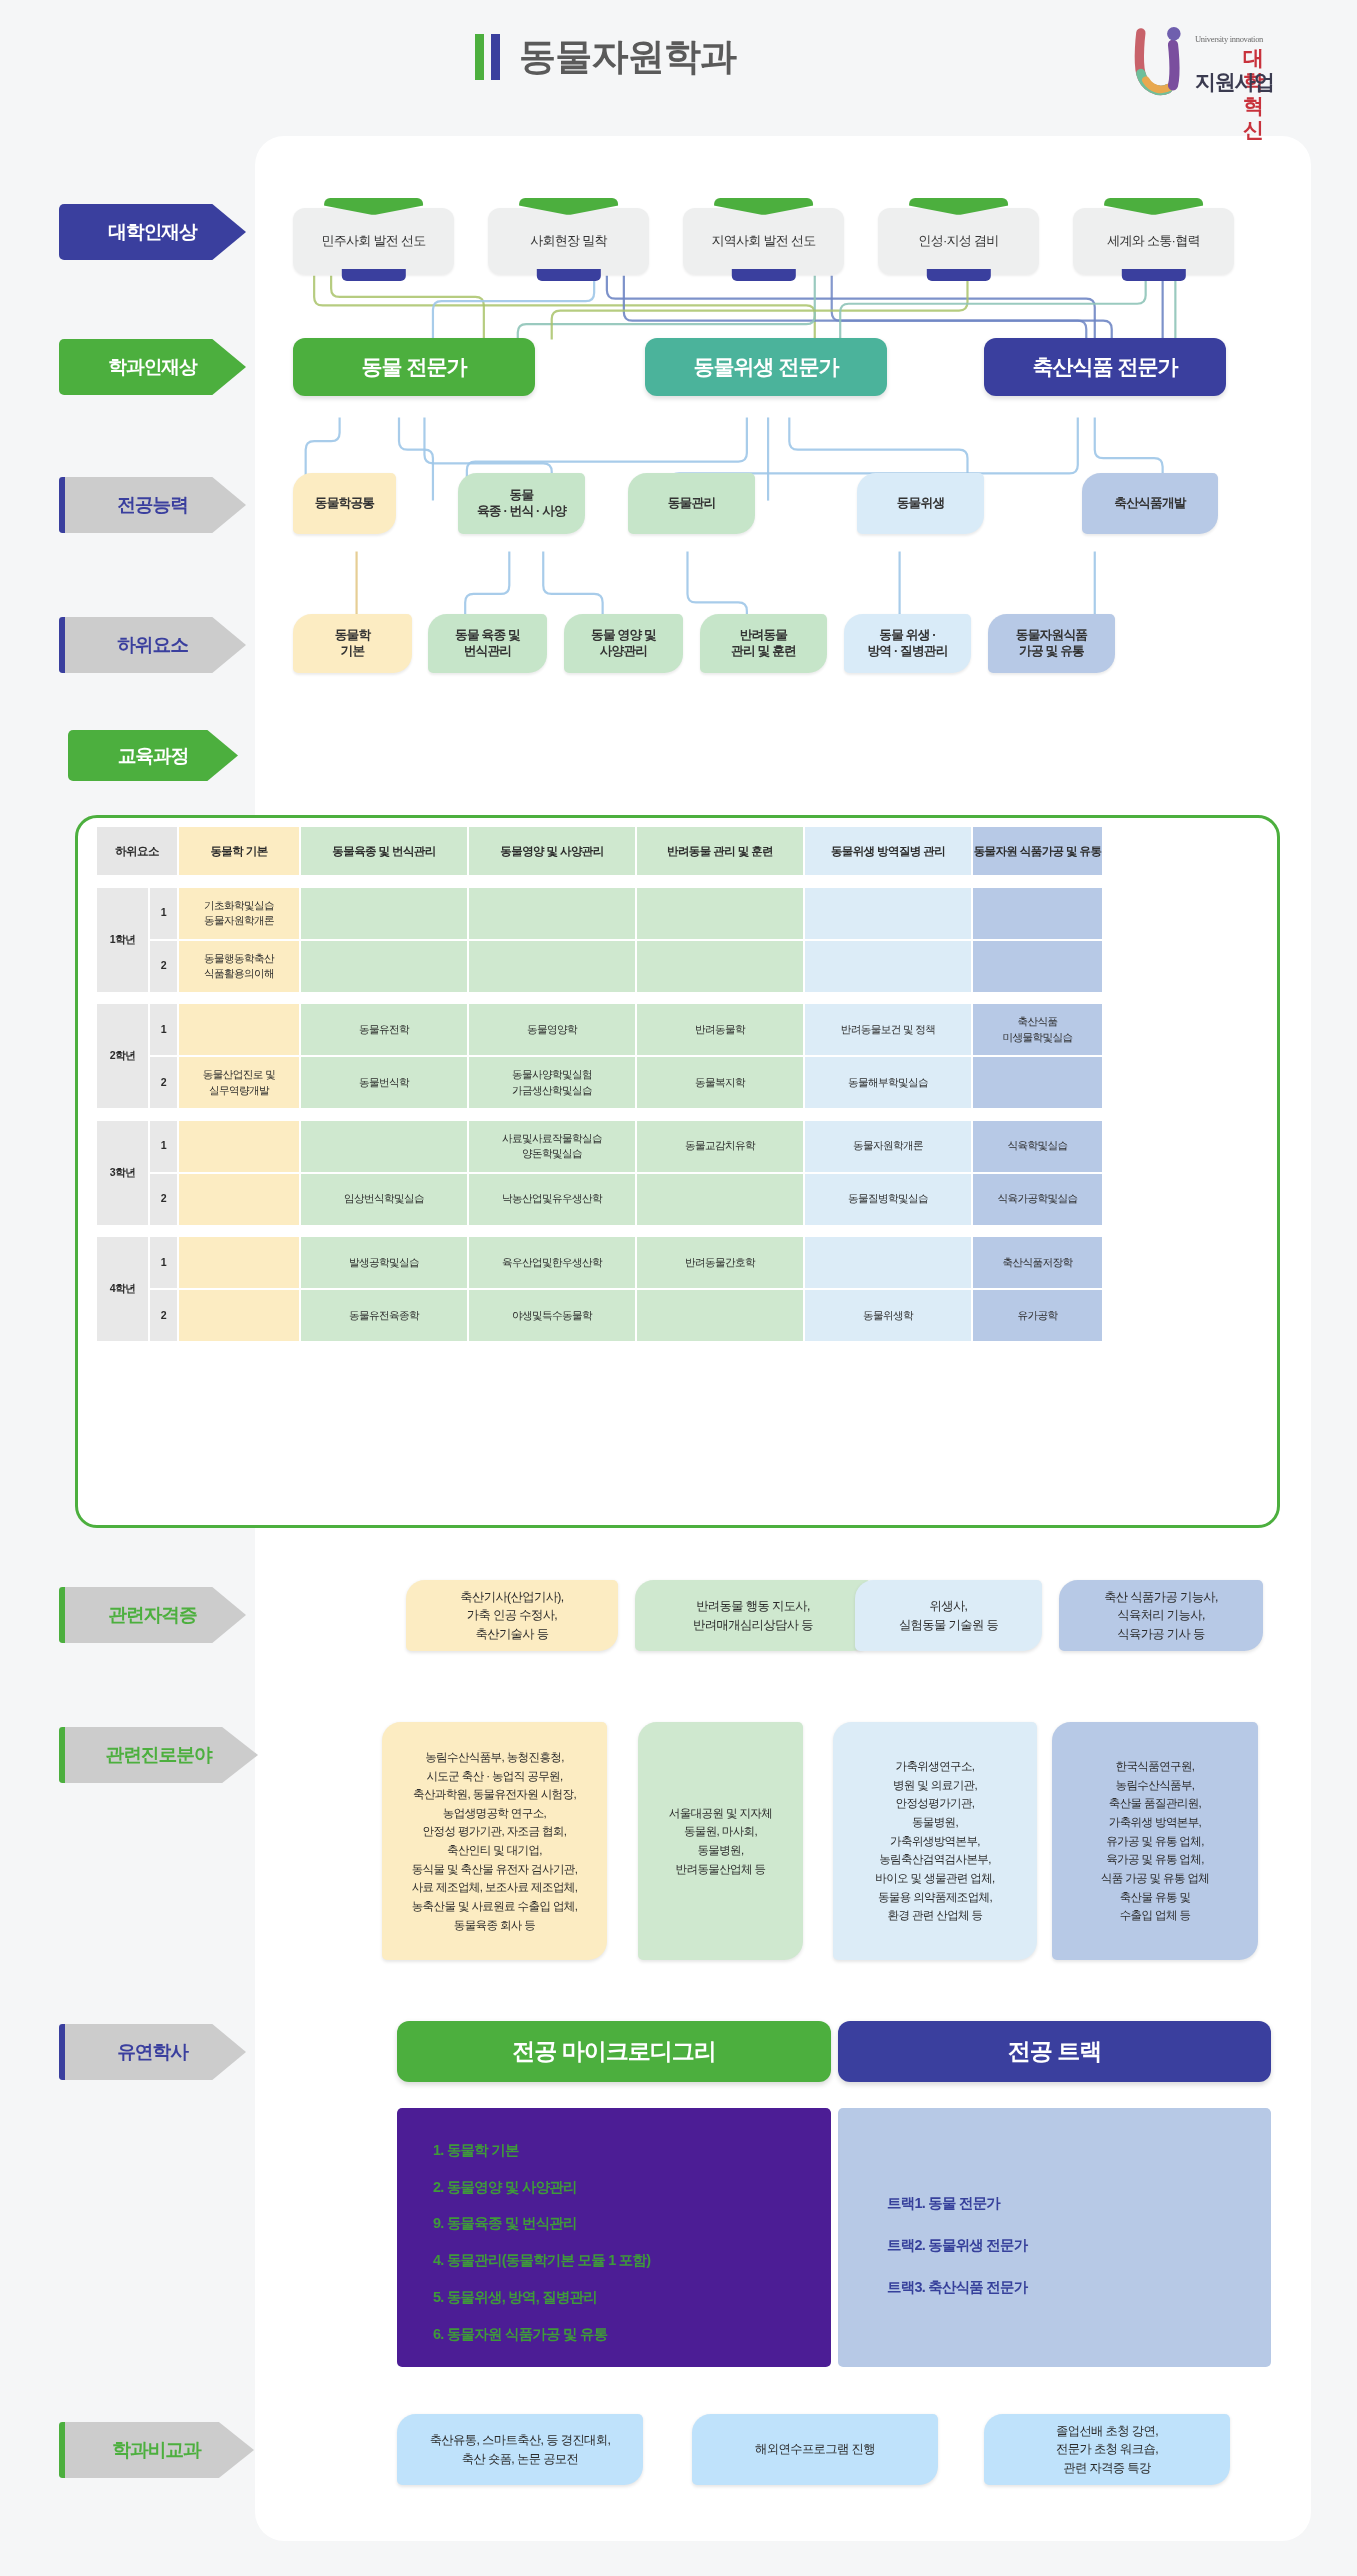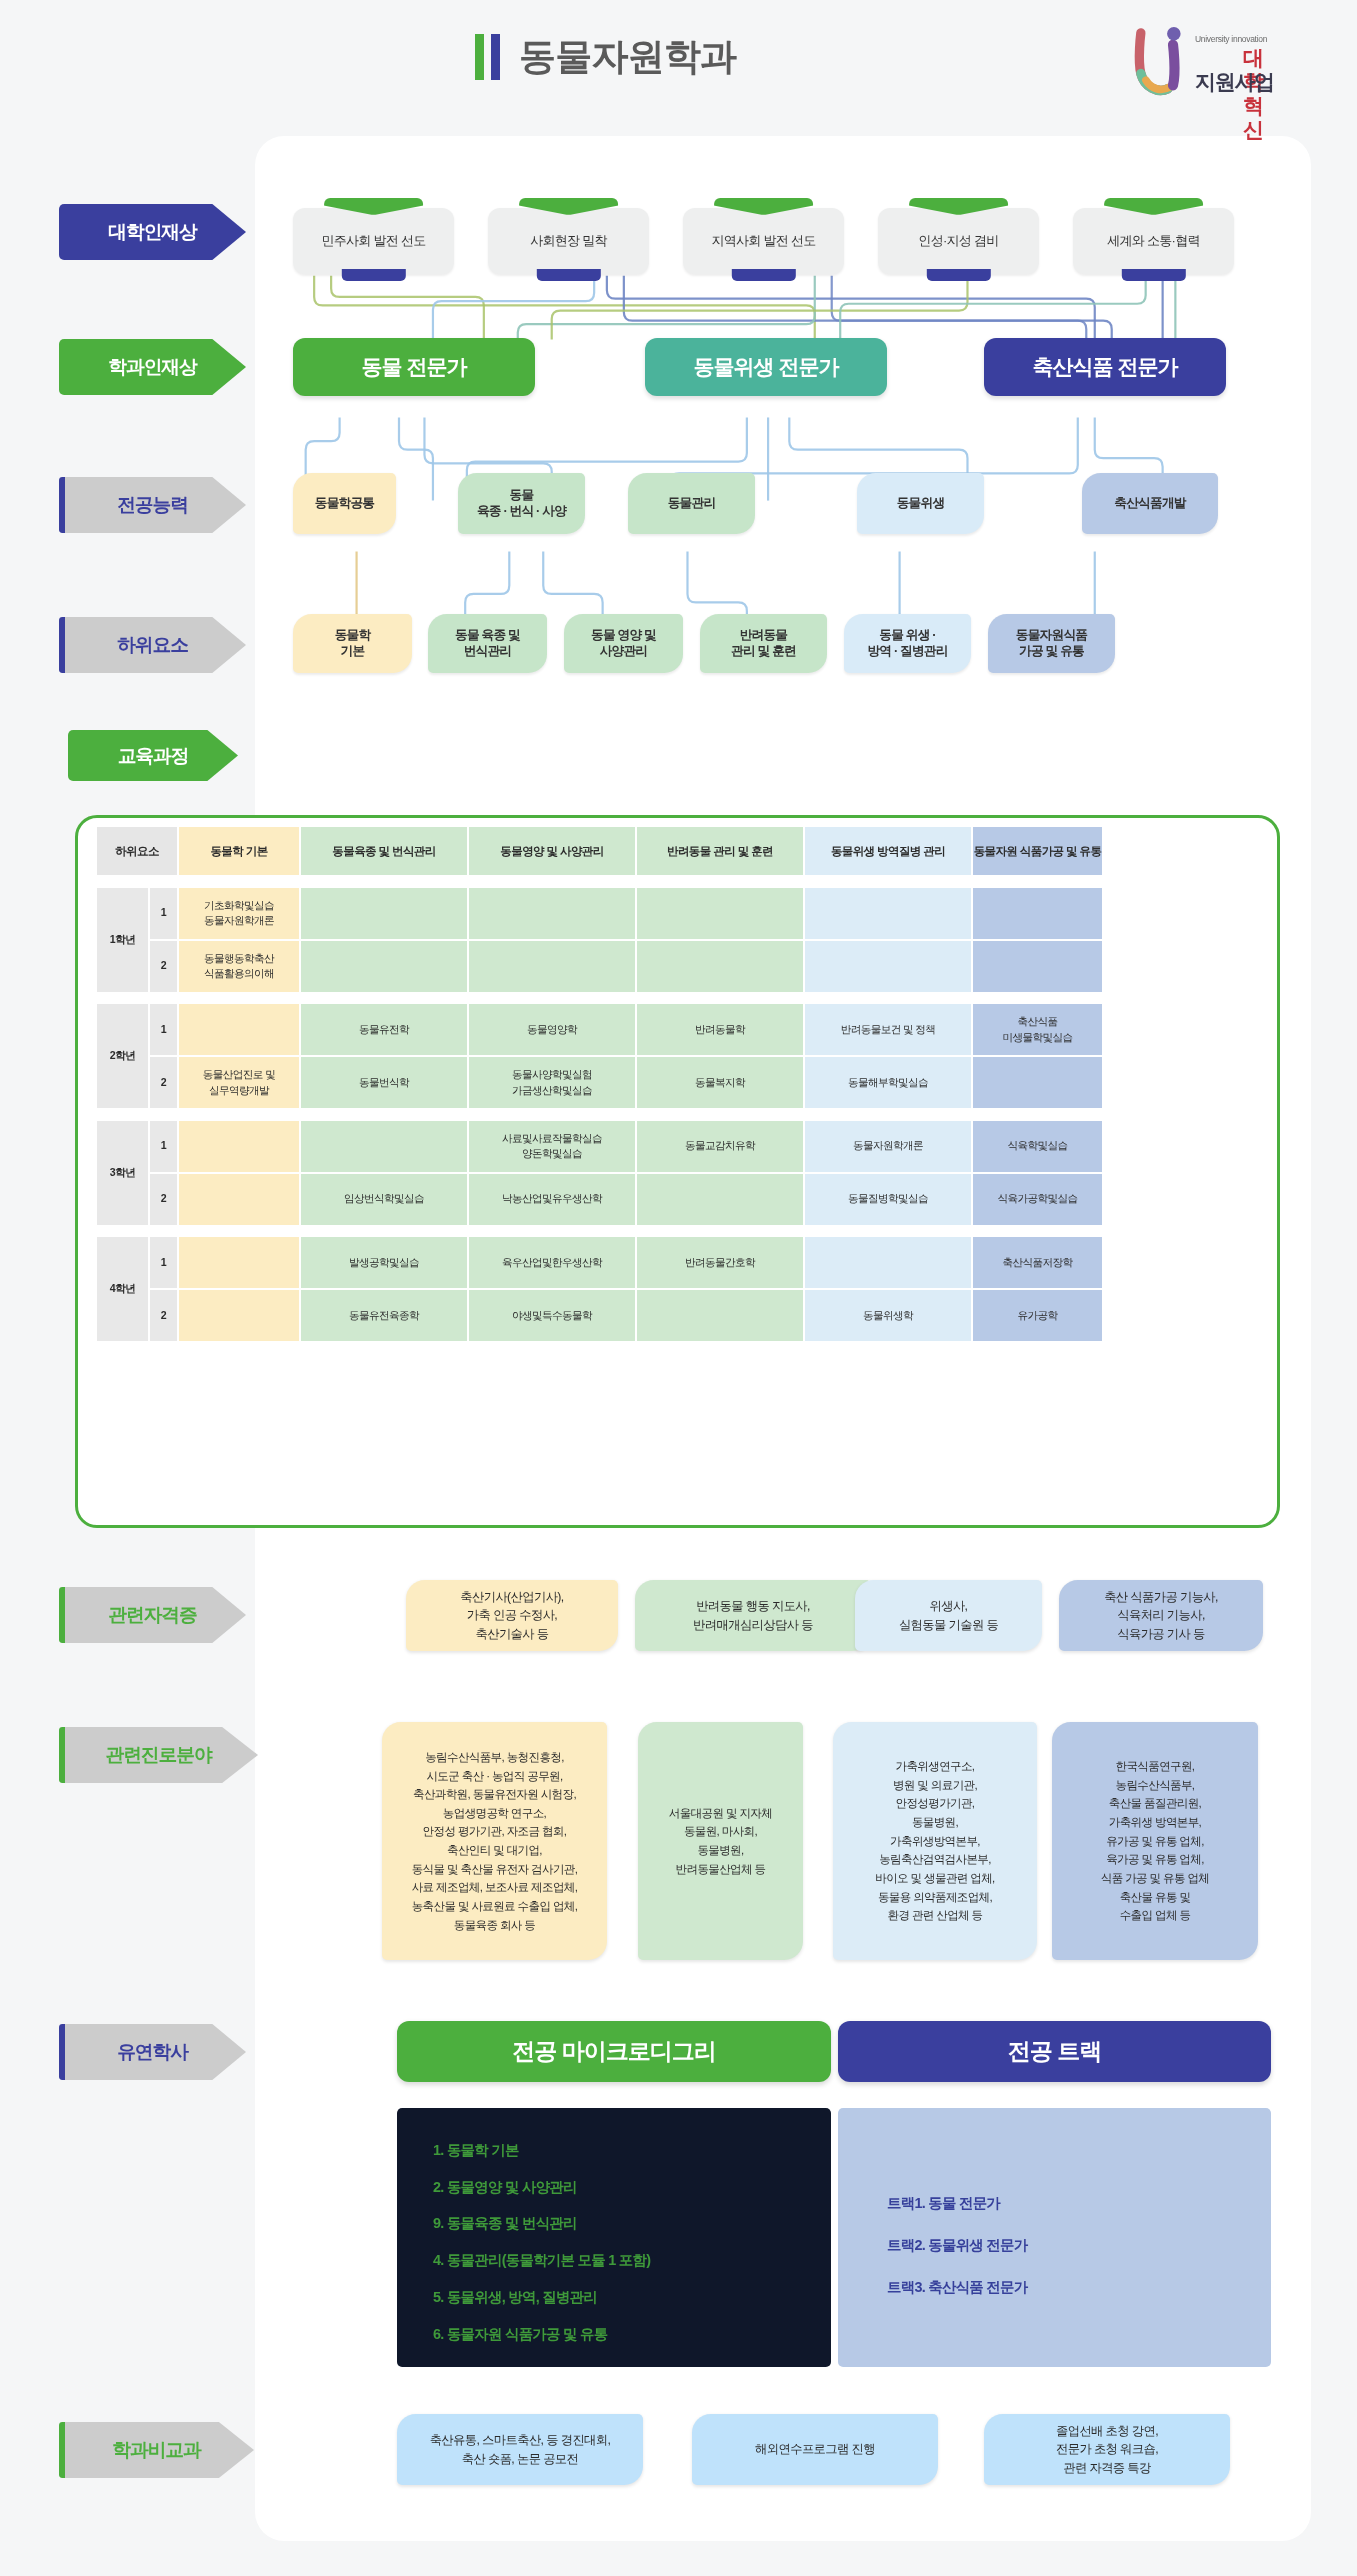--- a/index.html
+++ b/index.html
@@ -29,21 +29,21 @@
     display: flex; align-items: center; gap: 18.7px;
   }
   .bar-g { width: 9.3px; height: 46px; background: #4CAF3E; display:block;}
   .bar-b { width: 9.3px; height: 46px; background: #3A3F9E; display:block;}
   .bars { display:flex; gap:6.8px; }
   .hdr-title {
     font-size: 37px; font-weight: bold; color: #5a5a5a; letter-spacing: -0.8px;
     line-height: 46px;
   }
   .logo { position: absolute; right: 76px; top: 25.5px; width: 153px; height: 76px; }
-  .logo-txt-small { position:absolute; left:66px; top:8.5px; font-size:8.5px; color:#6b6b6b; letter-spacing:-0.3px;}
+  .logo-txt-small { position:absolute; left:66px; top:8.5px; font-size:8.5px; color:#6b6b6b; letter-spacing:-0.3px;font-family:Liberation Serif, serif;}
   .logo-txt-red { position:absolute; left:66px; top:20.4px; font-size:21px; font-weight:bold; color:#c8323c; letter-spacing:-1.3px; line-height:24px;padding-left:48px;}
   .logo-txt-dark { position:absolute; left:66px; top:44px; font-size:21px; font-weight:bold; color:#3b3b50; letter-spacing:-1.3px; line-height:24px;}
 
   
   .tab {
     position: absolute;
     display: flex; align-items: center; justify-content: center;
     color: #fff; font-weight: bold; letter-spacing: -0.8px;
     clip-path: polygon(0 0, 82% 0, 100% 50%, 82% 100%, 0 100%);
   }
@@ -156,21 +156,21 @@
     box-shadow: 0 2.5px 5.1px rgba(0,0,0,0.15);
   }
   .bigbtn.green { background:#4CAF3E; }
   .bigbtn.navy  { background:#3A3F9E; }
 
   .listbox {
     position:absolute; border-radius:5.1px; padding: 24px 0 24px 36px;
     font-size:14.4px; letter-spacing:-0.7px; line-height: 2.55;
     font-weight:bold;
   }
-  .listbox.mint { background:#0f172a; color:#3f9a3a; }
+  .listbox.mint { background:#4c1d95; color:#3f9a3a; }
   .listbox.steel{ background:#b7c9e6; color:#36409b; }
   .listbox div { white-space: nowrap; }
 </style>
 </head>
 <body>
 
 <div id="page">
 
   <div class="backdrop"></div>
 

